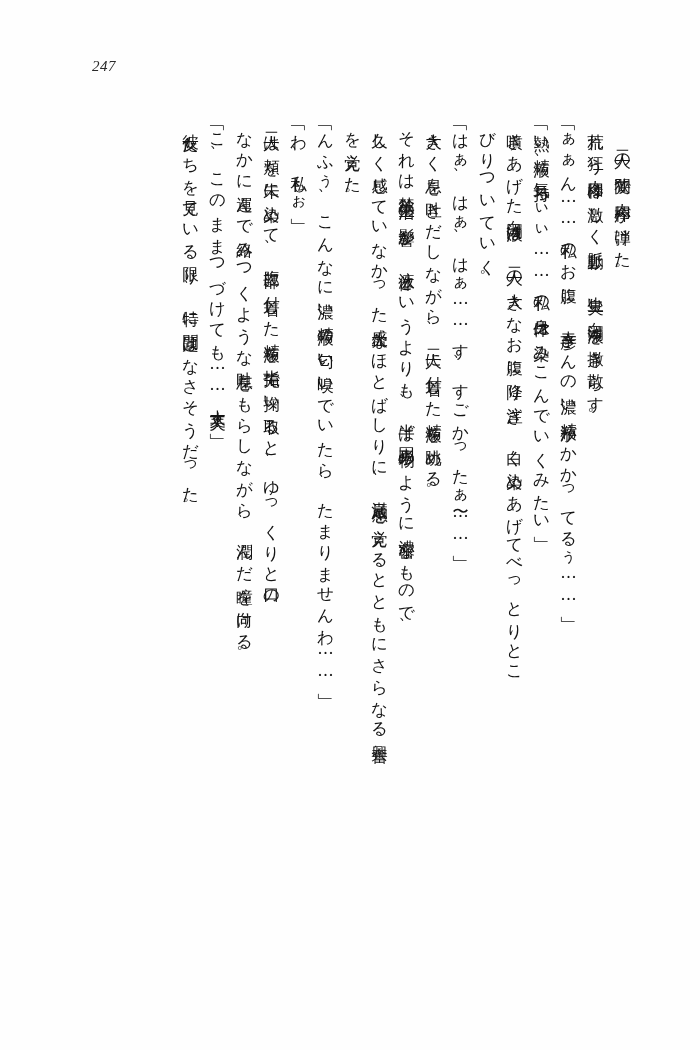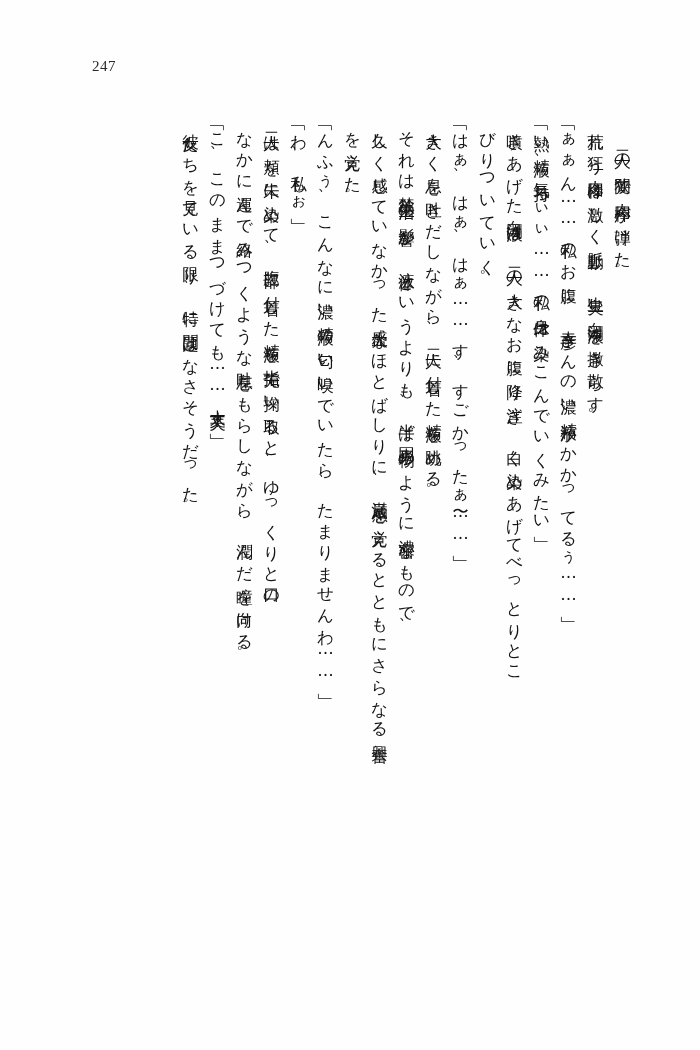--- a/index.html
+++ b/index.html
@@ -24,20 +24,21 @@
     background: #fefefe;
   }
   .page-number {
     position: absolute;
     left: 92px;
     top: 58px;
     font-size: 15px;
     letter-spacing: 0.5px;
     color: #2a2a2a;
     font-family: "Liberation Serif", "DejaVu Serif", serif;
+    font-style: italic;
   }
   .text-block {
     position: absolute;
     right: 70px;
     top: 120px;
     width: 560px;
     height: 810px;
     display: flex;
     flex-direction: row-reverse;
     align-items: flex-start;

